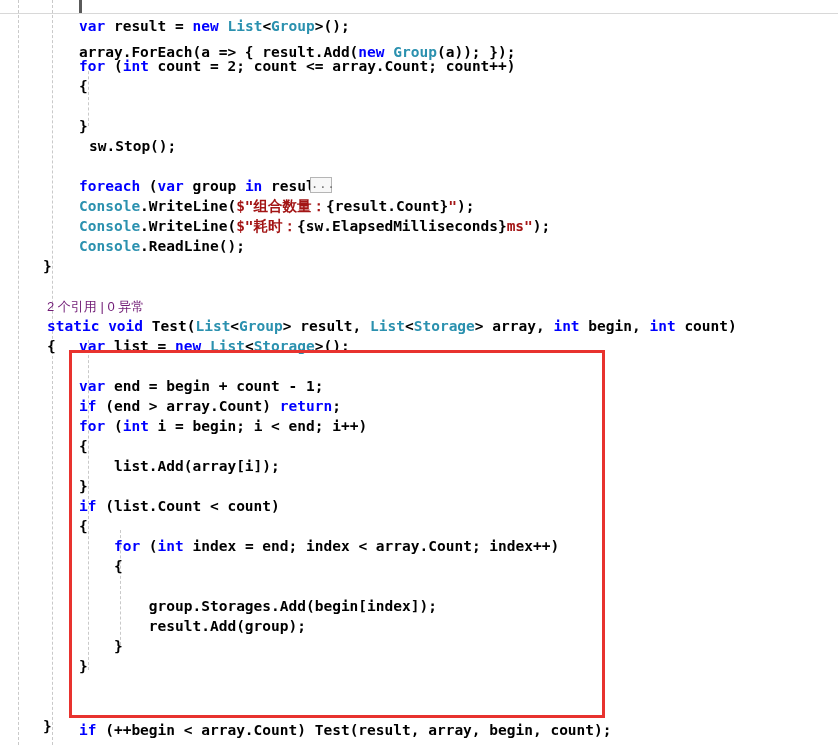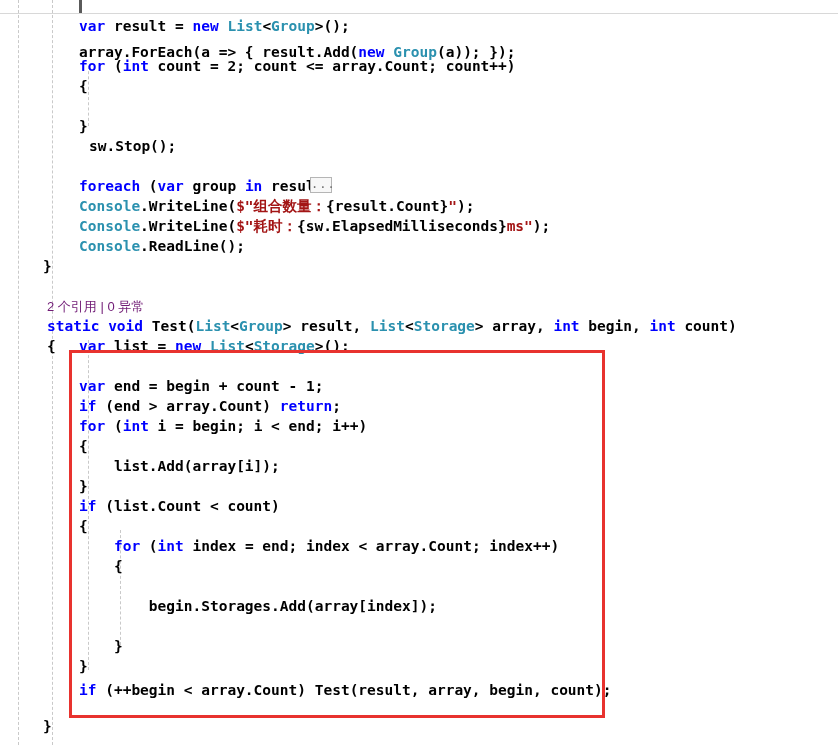--- a/index.html
+++ b/index.html
@@ -137,24 +137,25 @@
       <div class="line" style="left: 79px; top: 376px;"><span class="kw">var</span><span class="pun"> end = begin + count - </span><span class="num">1</span><span class="pun">;</span></div>
       <div class="line" style="left: 79px; top: 396px;"><span class="kw">if</span><span class="pun"> (end &gt; array.Count) </span><span class="kw">return</span><span class="pun">;</span></div>
       <div class="line" style="left: 79px; top: 416px;"><span class="kw">for</span><span class="pun"> (</span><span class="kw">int</span><span class="pun"> i = begin; i &lt; end; i++)</span></div>
       <div class="line" style="left: 79px; top: 436px;"><span class="pun">{</span></div>
       <div class="line" style="left: 79px; top: 456px;"><span class="pun">    list.Add(array[i]);</span></div>
       <div class="line" style="left: 79px; top: 476px;"><span class="pun">}</span></div>
       <div class="line" style="left: 79px; top: 496px;"><span class="kw">if</span><span class="pun"> (list.Count &lt; count)</span></div>
       <div class="line" style="left: 79px; top: 516px;"><span class="pun">{</span></div>
       <div class="line" style="left: 79px; top: 536px;"><span class="pun">    </span><span class="kw">for</span><span class="pun"> (</span><span class="kw">int</span><span class="pun"> index = end; index &lt; array.Count; index++)</span></div>
       <div class="line" style="left: 79px; top: 556px;"><span class="pun">    {</span></div>
-      <div class="line" style="left: 79px; top: 596px;"><span class="pun">        begin.Storages.Add(array[index]);</span></div>
+      <div class="line" style="left: 79px; top: 596px;"><span class="pun">        group.Storages.Add(begin[index]);</span></div>
+      <div class="line" style="left: 79px; top: 616px;"><span class="pun">        result.Add(group);</span></div>
       <div class="line" style="left: 79px; top: 636px;"><span class="pun">    }</span></div>
       <div class="line" style="left: 79px; top: 656px;"><span class="pun">}</span></div>
-      <div class="line" style="left: 79px; top: 680px; text-align: right;"><span class="kw">if</span><span class="pun"> (++begin &lt; array.Count) Test(result, array, begin, count);</span></div>
+      <div class="line" style="left: 79px; top: 720px; text-align: right;"><span class="kw">if</span><span class="pun"> (++begin &lt; array.Count) Test(result, array, begin, count);</span></div>
       <div class="line" style="left: 43px; top: 716px;"><span class="pun">}</span></div>
     </div>
 
   <div class="codelens" id="codelens" style="left:47px; top:298px;">2 个引用 | 0 异常</div>
 
   <div class="collapsed" style="left:310px; top:177px; width:22px; height:16px;">...</div>
 
   <div class="redbox" id="redbox" style="left: 69px; top: 350px; width: 536px; height: 368px; border-color: rgb(232, 50, 46);"></div>
 
 </div>

